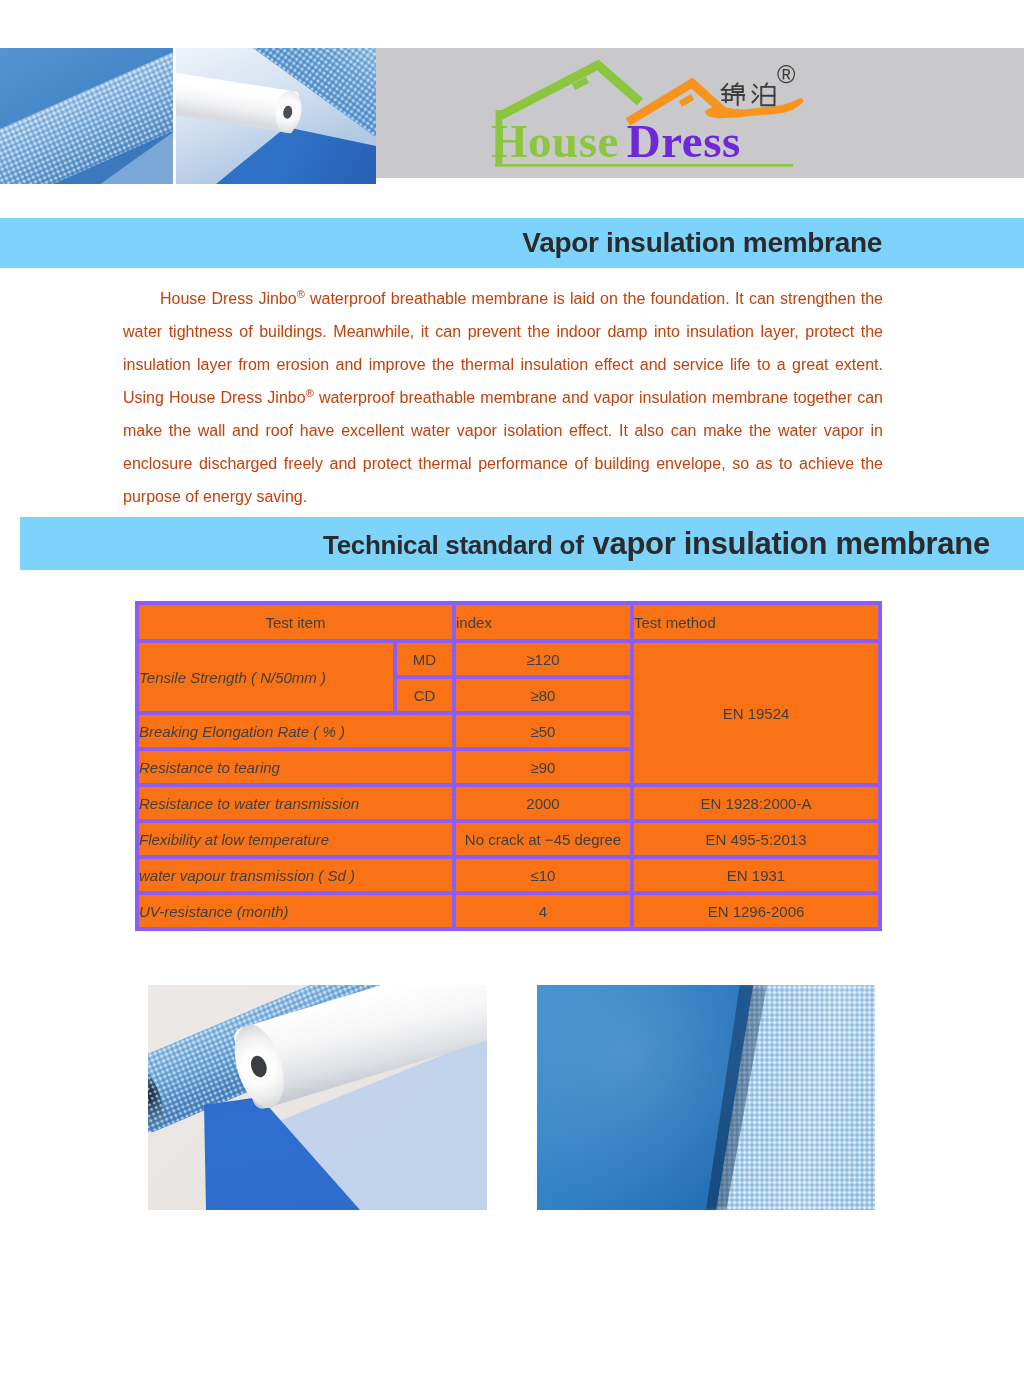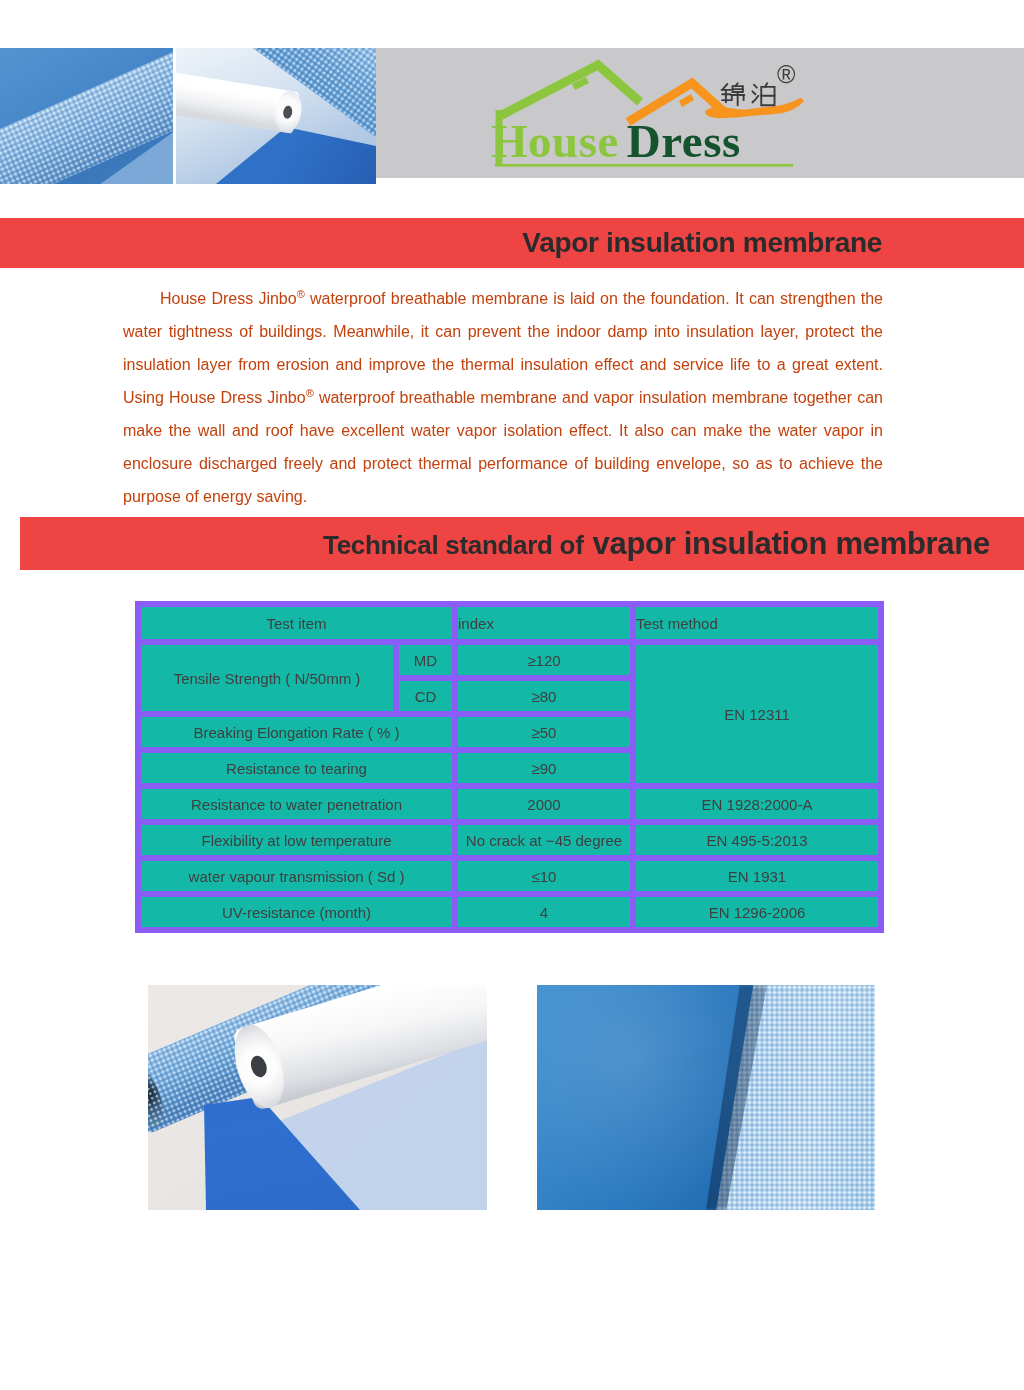--- a/index.html
+++ b/index.html
@@ -36,48 +36,48 @@
     background:linear-gradient(180deg,#ffffff 25%,#f0f1f3 60%,#d7dade 90%);}
   .t2-face{position:absolute;right:-4px;top:0;width:26px;height:42px;border-radius:50%;
     background:radial-gradient(circle at 45% 45%,#fbfbfc 40%,#e3e5e9 75%,#cdd1d7 100%);}
   .t2-hole{position:absolute;left:8px;top:15px;width:9px;height:13px;border-radius:50%;background:#4b4e53;}
 
   
   .logo-svg{position:absolute;left:0;top:0;}
   .logotype{position:absolute;left:115px;top:70px;font-family:"Liberation Serif",serif;
     font-weight:bold;font-size:47px;line-height:1;letter-spacing:.5px;white-space:nowrap;}
   .logotype .green{color:#8cc63f;}
-  .logotype .orange{color:#14532d;margin-left:8px;margin-top:24px;}
+  .logotype .orange{color:#6d28d9;margin-left:8px;margin-top:24px;}
   .cn-svg{position:absolute;left:344px;top:30px;}
   .reg-mark{position:absolute;left:401px;top:12px;font-size:25px;color:#3b3b3b;font-weight:400;}
   .sr{position:absolute;width:1px;height:1px;overflow:hidden;clip-path:inset(50%);opacity:0;}
 
   
-  .banner{position:absolute;left:0;width:1024px;background:#ef4444;}
+  .banner{position:absolute;left:0;width:1024px;background:#7dd3fc;}
   #banner1{top:218px;height:50px;}
   #banner1 .banner-title{position:absolute;right:142px;top:9px;margin:0;
     font-size:28px;font-weight:bold;color:#2b2b2b;letter-spacing:-.3px;}
   #banner2{top:517px;height:53px;margin-left:20px;}
   .banner2-line{position:absolute;left:303px;top:50%;transform:translateY(-50%);
     display:flex;align-items:baseline;gap:9px;white-space:nowrap;color:#2b2b2b;}
   .banner2-line .small{font-size:26px;font-weight:bold;letter-spacing:-.3px;}
   .banner2-line .large{font-size:31px;font-weight:bold;letter-spacing:-.3px;}
 
   
   .intro{position:absolute;left:123px;top:282px;width:760px;margin:0;
     font-size:16px;line-height:33px;color:#c2410c;text-align:justify;text-indent:37px;}
   .intro sup{font-size:11px;line-height:0;}
 
   
   .spec-table{position:absolute;left:135px;top:601px;width:743px;border-collapse:collapse;
     table-layout:fixed;font-size:15px;color:#3f3f3f;}
-  .spec-table td{border:6px solid #8b5cf6;padding:0;vertical-align:middle;background:#14b8a6;}
+  .spec-table td{border:4px solid #8b5cf6;padding:0;vertical-align:middle;background:#f97316;}
   .spec-table tr{height:36px;}
   .spec-table tr.hdr{height:38px;}
-  .c-item{text-align:center;padding-left:15px;}
+  .c-item{text-align:left;padding-left:15px;font-style:italic;}
   .h-item{text-align:center;padding-right:59px;}
   .c-center{text-align:center;}
   .h-left{text-align:left;padding-left:30px;margin-left:48px;}
 
   
   #photo-b1{left:148px;top:985px;width:339px;height:225px;
     background:linear-gradient(140deg,#ece9e7 0%,#e7e4e2 60%,#dfdcda 100%);}
   .b1-blueroll{position:absolute;left:-14px;top:78px;width:330px;height:74px;border-radius:6px;
     transform:rotate(-23deg);transform-origin:left center;
     background:linear-gradient(180deg,#8cbbe5 8%,#6ea8db 45%,#4f87c2 85%);}
@@ -191,36 +191,36 @@
     <tbody>
         <tr class="hdr">
       <td colspan="2" class="h-item">Test item</td>
       <td class="h-left">index</td>
       <td class="h-left">Test method</td>
     </tr>
     <tr>
       <td rowspan="2" class="c-item">Tensile Strength ( N/50mm )</td>
       <td class="c-center">MD</td>
       <td class="c-center">≥120</td>
-      <td rowspan="4" class="c-center">EN 12311</td>
+      <td rowspan="4" class="c-center">EN 19524</td>
     </tr>
     <tr>
       <td class="c-center">CD</td>
       <td class="c-center">≥80</td>
     </tr>
     <tr>
       <td colspan="2" class="c-item">Breaking Elongation Rate ( % )</td>
       <td class="c-center">≥50</td>
     </tr>
     <tr>
       <td colspan="2" class="c-item">Resistance to tearing</td>
       <td class="c-center">≥90</td>
     </tr>
     <tr>
-      <td colspan="2" class="c-item">Resistance to water penetration</td>
+      <td colspan="2" class="c-item">Resistance to water transmission</td>
       <td class="c-center">2000</td>
       <td class="c-center">EN 1928:2000-A</td>
     </tr>
     <tr>
       <td colspan="2" class="c-item">Flexibility at low temperature</td>
       <td class="c-center">No crack at −45 degree</td>
       <td class="c-center">EN 495-5:2013</td>
     </tr>
     <tr>
       <td colspan="2" class="c-item">water vapour transmission ( Sd )</td>

